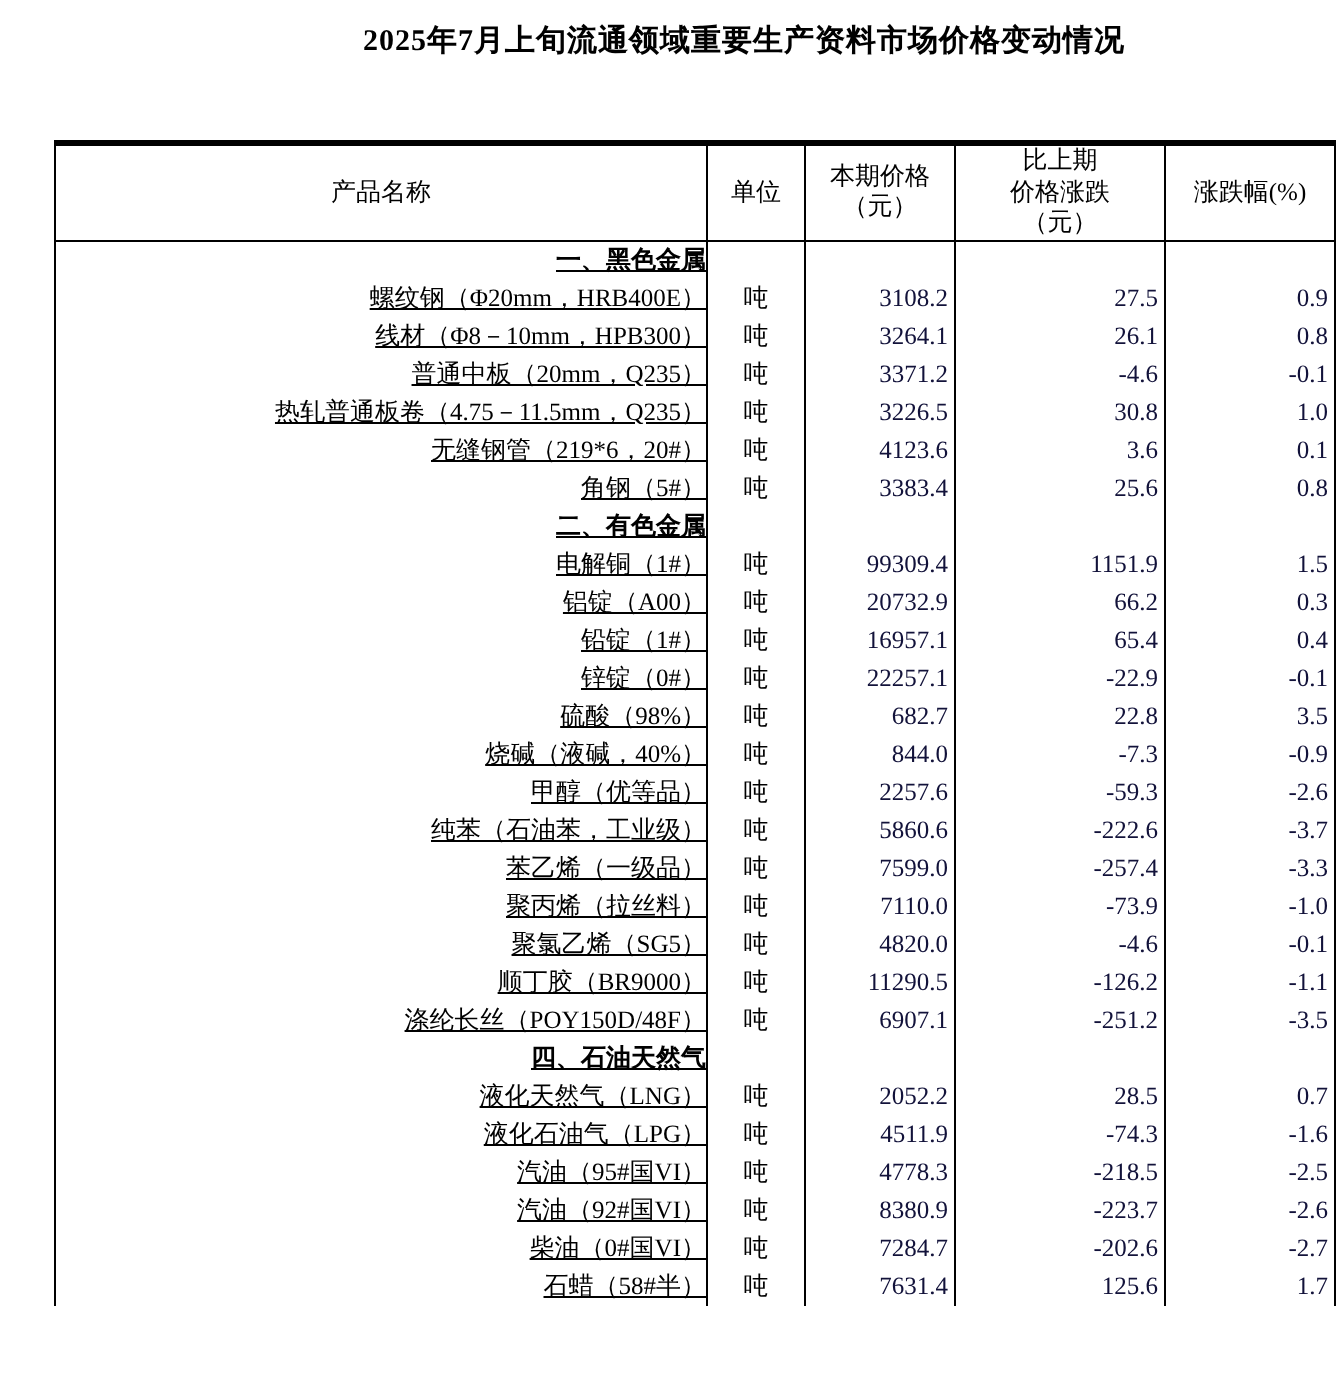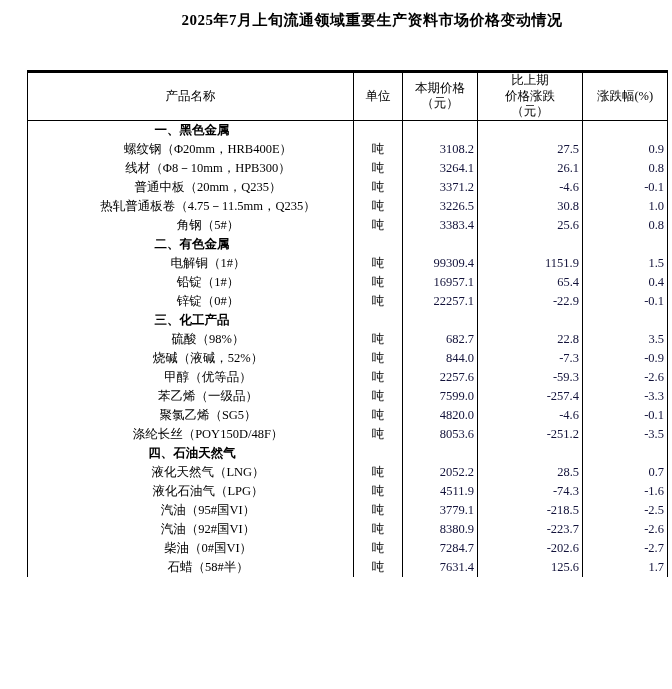--- a/index.html
+++ b/index.html
@@ -23,21 +23,21 @@
     border-left:1px solid #000;border-right:1px solid #000;
     padding:0;overflow:hidden;white-space:nowrap;
   }
   .price-table thead th{
     border-bottom:1px solid #000;
     font-weight:normal;font-size:12.5px;text-align:center;
     vertical-align:middle;height:46px;line-height:1.25;
     white-space:pre-line;
   }
   .price-table tbody td{height:19px;line-height:19px;font-size:12.5px;vertical-align:middle;}
-  td.name{text-align:center;padding-left:35px;}
+  td.name{text-align:right;padding-left:35px;text-decoration:underline;}
   td.section{font-weight:bold;padding-left:3px;font-size:13px;font-family:"Liberation Serif","DejaVu Serif",serif;}
   td.unit{text-align:center;}
   td.num{text-align:right;padding-right:3px;color:#12123a;}
 </style>
 </head>
 <body>
 
 <div class="page-title">2025年7月上旬流通领域重要生产资料市场价格变动情况</div>
 
 <table class="price-table">
@@ -90,20 +90,27 @@
         <td class="num">-0.1</td>
       </tr>
       <tr>
         <td class="name">热轧普通板卷（4.75－11.5mm，Q235）</td>
         <td class="unit">吨</td>
         <td class="num">3226.5</td>
         <td class="num">30.8</td>
         <td class="num">1.0</td>
       </tr>
       <tr>
+        <td class="name">无缝钢管（219*6，20#）</td>
+        <td class="unit">吨</td>
+        <td class="num">4123.6</td>
+        <td class="num">3.6</td>
+        <td class="num">0.1</td>
+      </tr>
+      <tr>
         <td class="name">角钢（5#）</td>
         <td class="unit">吨</td>
         <td class="num">3383.4</td>
         <td class="num">25.6</td>
         <td class="num">0.8</td>
       </tr>
       <tr>
         <td class="name section">二、有色金属</td>
         <td class="unit"></td>
         <td class="num"></td>
@@ -111,79 +118,100 @@
         <td class="num"></td>
       </tr>
       <tr>
         <td class="name">电解铜（1#）</td>
         <td class="unit">吨</td>
         <td class="num">99309.4</td>
         <td class="num">1151.9</td>
         <td class="num">1.5</td>
       </tr>
       <tr>
+        <td class="name">铝锭（A00）</td>
+        <td class="unit">吨</td>
+        <td class="num">20732.9</td>
+        <td class="num">66.2</td>
+        <td class="num">0.3</td>
+      </tr>
+      <tr>
         <td class="name">铅锭（1#）</td>
         <td class="unit">吨</td>
         <td class="num">16957.1</td>
         <td class="num">65.4</td>
         <td class="num">0.4</td>
       </tr>
       <tr>
         <td class="name">锌锭（0#）</td>
         <td class="unit">吨</td>
         <td class="num">22257.1</td>
         <td class="num">-22.9</td>
         <td class="num">-0.1</td>
       </tr>
       <tr>
-        <td class="name section">三、化工产品</td>
-        <td class="unit"></td>
-        <td class="num"></td>
-        <td class="num"></td>
-        <td class="num"></td>
-      </tr>
-      <tr>
         <td class="name">硫酸（98%）</td>
         <td class="unit">吨</td>
         <td class="num">682.7</td>
         <td class="num">22.8</td>
         <td class="num">3.5</td>
       </tr>
       <tr>
-        <td class="name">烧碱（液碱，52%）</td>
+        <td class="name">烧碱（液碱，40%）</td>
         <td class="unit">吨</td>
         <td class="num">844.0</td>
         <td class="num">-7.3</td>
         <td class="num">-0.9</td>
       </tr>
       <tr>
         <td class="name">甲醇（优等品）</td>
         <td class="unit">吨</td>
         <td class="num">2257.6</td>
         <td class="num">-59.3</td>
         <td class="num">-2.6</td>
       </tr>
       <tr>
+        <td class="name">纯苯（石油苯，工业级）</td>
+        <td class="unit">吨</td>
+        <td class="num">5860.6</td>
+        <td class="num">-222.6</td>
+        <td class="num">-3.7</td>
+      </tr>
+      <tr>
         <td class="name">苯乙烯（一级品）</td>
         <td class="unit">吨</td>
         <td class="num">7599.0</td>
         <td class="num">-257.4</td>
         <td class="num">-3.3</td>
       </tr>
       <tr>
+        <td class="name">聚丙烯（拉丝料）</td>
+        <td class="unit">吨</td>
+        <td class="num">7110.0</td>
+        <td class="num">-73.9</td>
+        <td class="num">-1.0</td>
+      </tr>
+      <tr>
         <td class="name">聚氯乙烯（SG5）</td>
         <td class="unit">吨</td>
         <td class="num">4820.0</td>
         <td class="num">-4.6</td>
         <td class="num">-0.1</td>
       </tr>
       <tr>
+        <td class="name">顺丁胶（BR9000）</td>
+        <td class="unit">吨</td>
+        <td class="num">11290.5</td>
+        <td class="num">-126.2</td>
+        <td class="num">-1.1</td>
+      </tr>
+      <tr>
         <td class="name">涤纶长丝（POY150D/48F）</td>
         <td class="unit">吨</td>
-        <td class="num">8053.6</td>
+        <td class="num">6907.1</td>
         <td class="num">-251.2</td>
         <td class="num">-3.5</td>
       </tr>
       <tr>
         <td class="name section">四、石油天然气</td>
         <td class="unit"></td>
         <td class="num"></td>
         <td class="num"></td>
         <td class="num"></td>
       </tr>
@@ -197,21 +225,21 @@
       <tr>
         <td class="name">液化石油气（LPG）</td>
         <td class="unit">吨</td>
         <td class="num">4511.9</td>
         <td class="num">-74.3</td>
         <td class="num">-1.6</td>
       </tr>
       <tr>
         <td class="name">汽油（95#国VI）</td>
         <td class="unit">吨</td>
-        <td class="num">3779.1</td>
+        <td class="num">4778.3</td>
         <td class="num">-218.5</td>
         <td class="num">-2.5</td>
       </tr>
       <tr>
         <td class="name">汽油（92#国VI）</td>
         <td class="unit">吨</td>
         <td class="num">8380.9</td>
         <td class="num">-223.7</td>
         <td class="num">-2.6</td>
       </tr>

